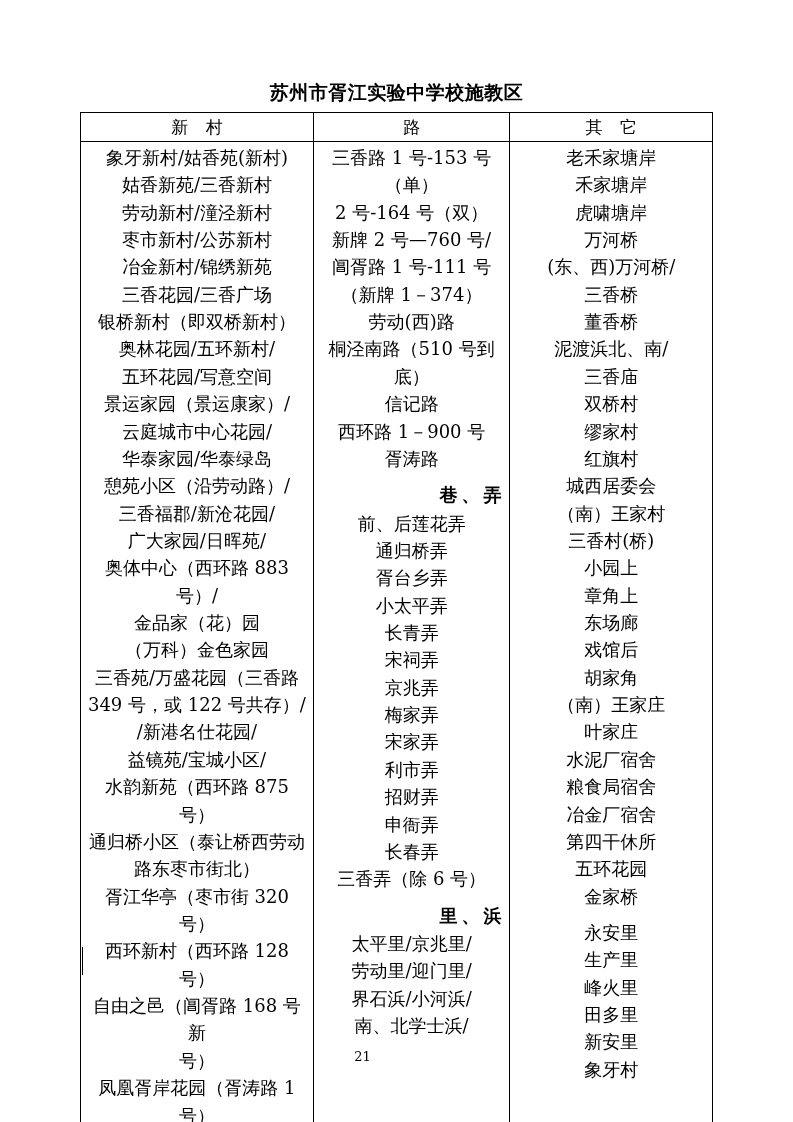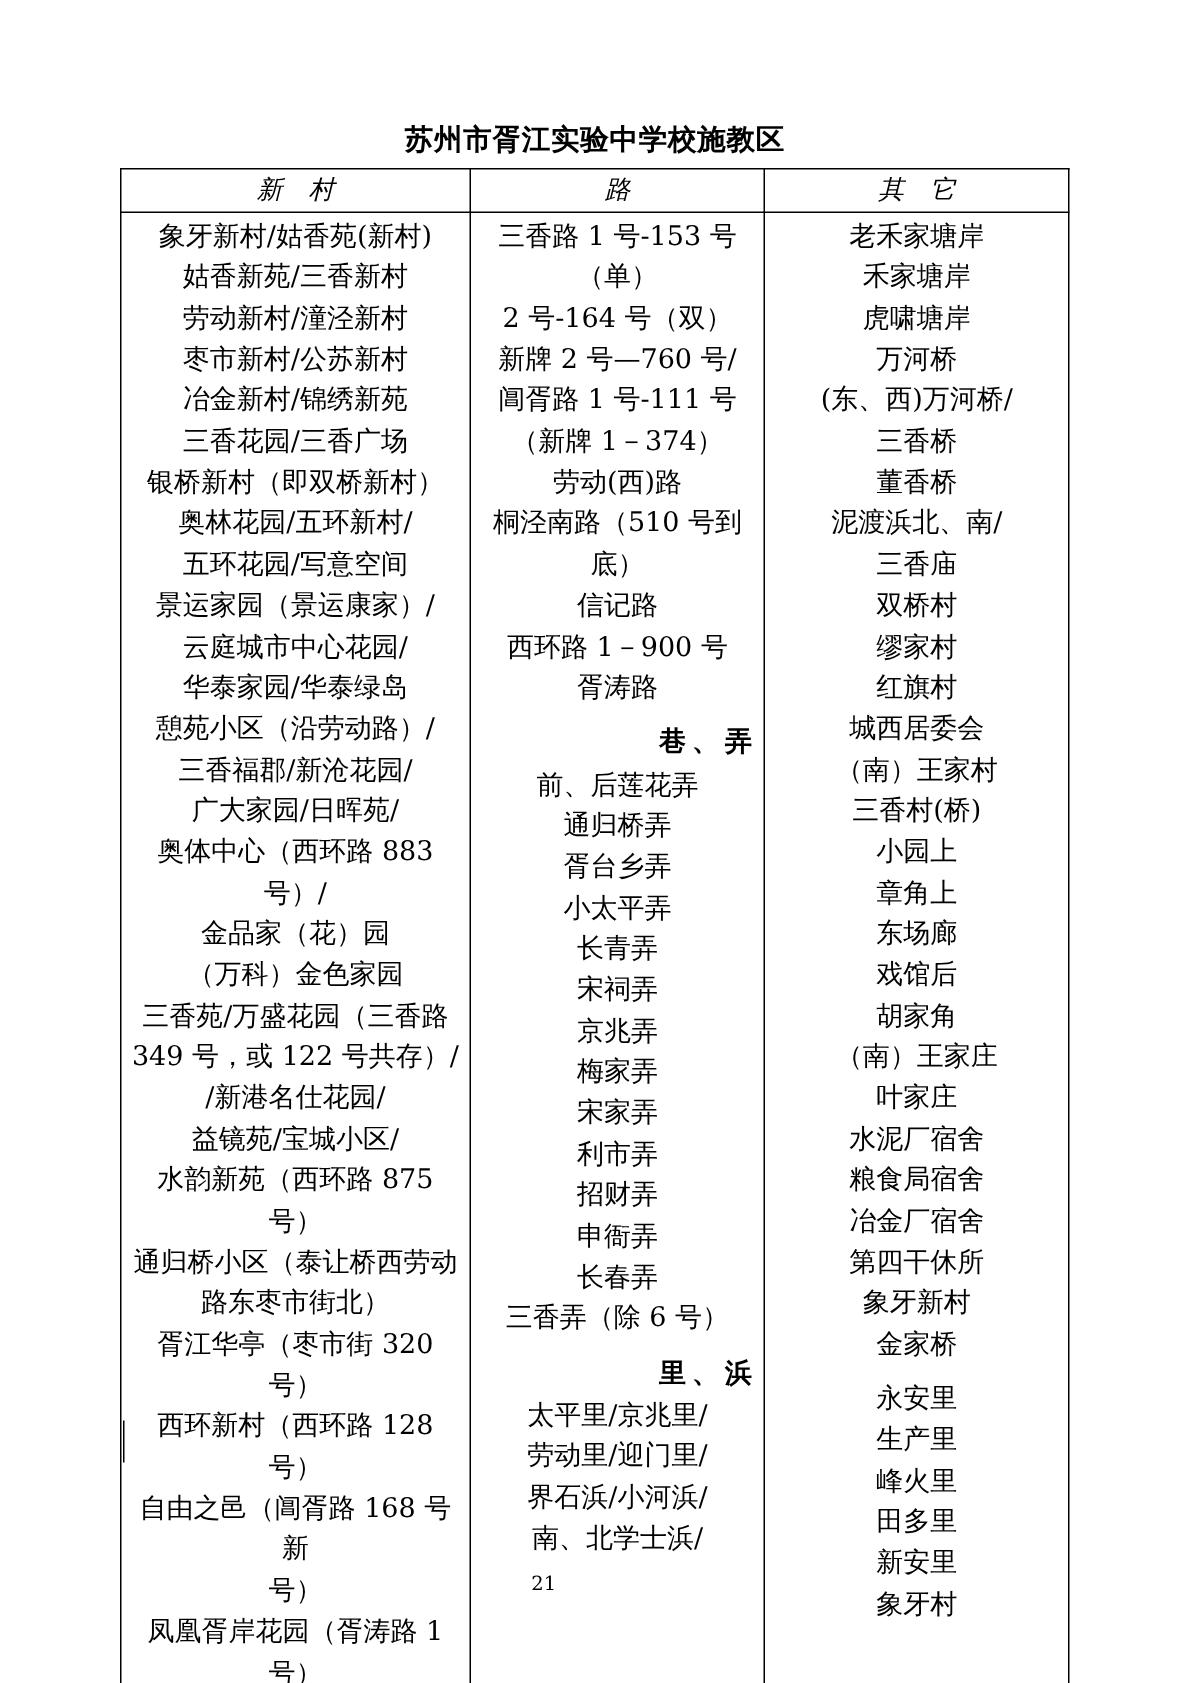--- a/index.html
+++ b/index.html
@@ -45,21 +45,20 @@
     padding-top: 3px;
     padding-bottom: 2px;
   }
   .col-head {
     text-align: center;
     font-size: 17px;
     font-weight: normal;
     letter-spacing: 6px;
     text-indent: 6px;
     line-height: 1.35;
-    font-style: italic;
   }
   .cellwrap {
     text-align: center;
     font-size: 18px;
     line-height: 1.52;
   }
   .cellwrap div.line {
     white-space: normal;
   }
   .subhead {
@@ -205,21 +204,21 @@
               <div class="line">章角上</div>
               <div class="line">东场廊</div>
               <div class="line">戏馆后</div>
               <div class="line">胡家角</div>
               <div class="line">（南）王家庄</div>
               <div class="line">叶家庄</div>
               <div class="line">水泥厂宿舍</div>
               <div class="line">粮食局宿舍</div>
               <div class="line">冶金厂宿舍</div>
               <div class="line">第四干休所</div>
-              <div class="line">象牙新村</div>
+              <div class="line">五环花园</div>
               <div class="line">金家桥</div>
               <div class="spacer"></div>
               <div class="line">永安里</div>
               <div class="line">生产里</div>
               <div class="line">峰火里</div>
               <div class="line">田多里</div>
               <div class="line">新安里</div>
               <div class="line">象牙村</div>
             </div>
         </td>

